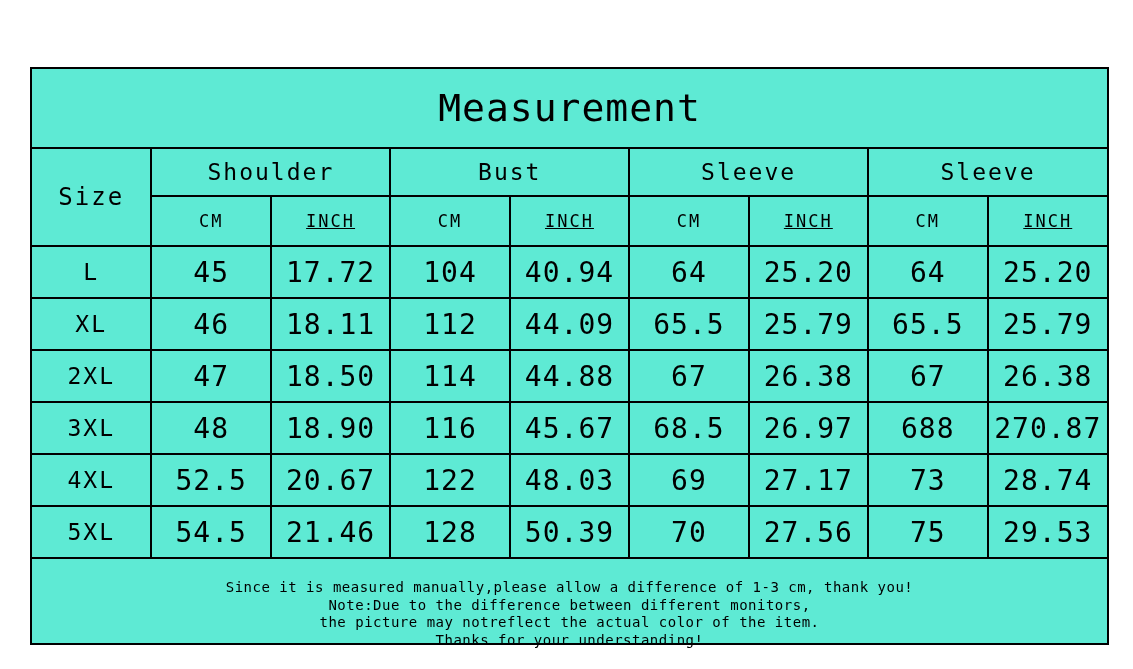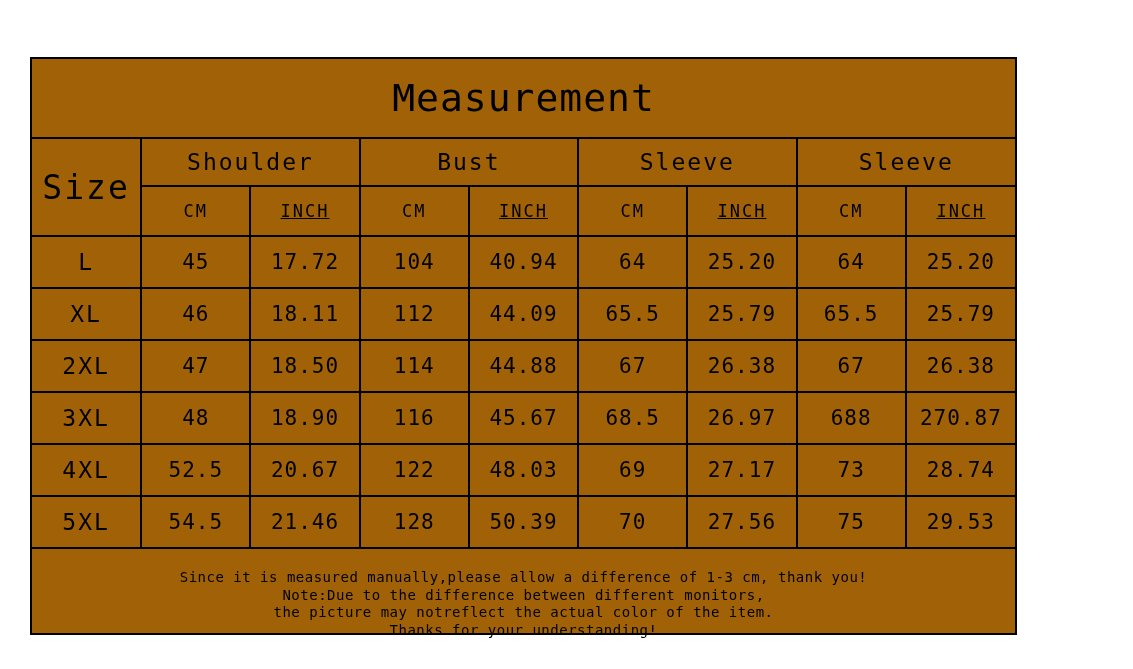--- a/index.html
+++ b/index.html
@@ -10,26 +10,26 @@
   body {
     width: 1133px;
     height: 669px;
     font-family: "DejaVu Sans Mono", monospace;
     color: #000000;
     overflow: hidden;
   }
   #sheet {
     position: absolute;
     left: 30px;
-    top: 57px;
-    width: 987px;
+    top: 67px;
+    width: 1079px;
     height: 578px;
     border: 2px solid #000000;
     box-sizing: border-box;
-    background: #a16207;
+    background: #5eead4;
   }
   table.measure {
     width: 100%;
     height: 100%;
     border-collapse: collapse;
     table-layout: fixed;
   }
   table.measure td, table.measure th {
     border: 2px solid #000000;
     text-align: center;
@@ -51,37 +51,37 @@
     border-right: none;
   }
   .title-cell {
     height: 78px;
     font-size: 38px;
     letter-spacing: 1px;
     font-family: "DejaVu Sans Mono", monospace;
   }
   .size-cell {
     width: 105px;
-    font-size: 33px;
+    font-size: 24px;
     letter-spacing: 2px;
   }
   .group-head {
     height: 46px;
     font-size: 23px;
     letter-spacing: 2px;
     border-radius: 12px;
   }
   .unit-head {
     height: 48px;
     font-size: 17px;
     letter-spacing: 2px;
   }
   .data-row td {
     height: 50px;
-    font-size: 21px;
+    font-size: 28px;
     letter-spacing: 1px;
   }
   .data-row td.size-label {
     font-size: 23px;
     letter-spacing: 2px;
   }
   .notes-cell {
     height: 110px;
     font-size: 14px;
     line-height: 1.25;

